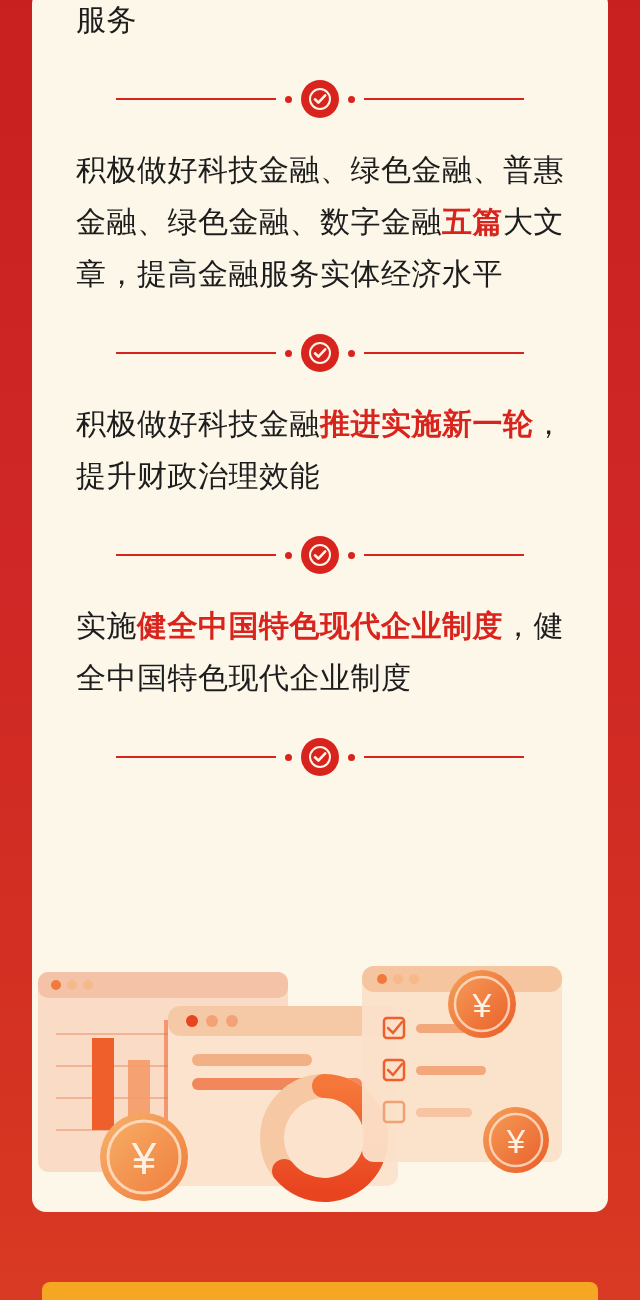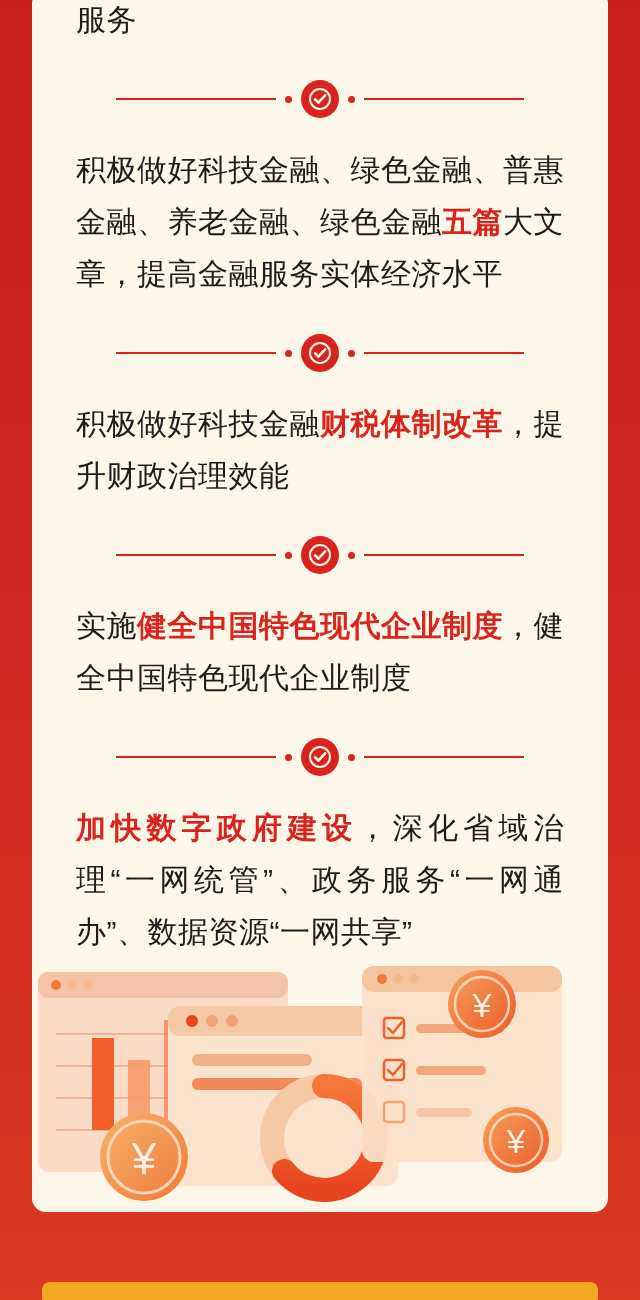--- a/index.html
+++ b/index.html
@@ -150,38 +150,38 @@
           <svg width="22" height="22" viewBox="0 0 22 22" aria-hidden="true">
             <circle cx="11" cy="11" r="10" fill="none" stroke="#fdf7ea" stroke-width="2"></circle>
             <path d="M6 11.3 L9.4 14.6 L16.2 7.4" fill="none" stroke="#fdf7ea" stroke-width="2.6" stroke-linecap="round" stroke-linejoin="round"></path>
           </svg>
         </span>
         <span class="dot"></span>
         <span class="line"></span>
       </div>
 
       <div class="para">
-        <span>积极做好科技金融、绿色金融、普惠金融、养老金融、绿色金融</span><span class="hl">五篇</span><span>大文章，提高金融服务实体经济水平</span>
+        <span>积极做好科技金融、绿色金融、普惠金融、绿色金融、数字金融</span><span class="hl">五篇</span><span>大文章，提高金融服务实体经济水平</span>
       </div>
 
       <div class="divider">
         <span class="line"></span>
         <span class="dot"></span>
         <span class="badge">
           <svg width="22" height="22" viewBox="0 0 22 22" aria-hidden="true">
             <circle cx="11" cy="11" r="10" fill="none" stroke="#fdf7ea" stroke-width="2"></circle>
             <path d="M6 11.3 L9.4 14.6 L16.2 7.4" fill="none" stroke="#fdf7ea" stroke-width="2.6" stroke-linecap="round" stroke-linejoin="round"></path>
           </svg>
         </span>
         <span class="dot"></span>
         <span class="line"></span>
       </div>
 
       <div class="para">
-        <span>积极做好科技金融</span><span class="hl">财税体制改革</span><span>，提升财政治理效能</span>
+        <span>积极做好科技金融</span><span class="hl">推进实施新一轮</span><span>，提升财政治理效能</span>
       </div>
 
       <div class="divider">
         <span class="line"></span>
         <span class="dot"></span>
         <span class="badge">
           <svg width="22" height="22" viewBox="0 0 22 22" aria-hidden="true">
             <circle cx="11" cy="11" r="10" fill="none" stroke="#fdf7ea" stroke-width="2"></circle>
             <path d="M6 11.3 L9.4 14.6 L16.2 7.4" fill="none" stroke="#fdf7ea" stroke-width="2.6" stroke-linecap="round" stroke-linejoin="round"></path>
           </svg>
@@ -200,23 +200,20 @@
         <span class="badge">
           <svg width="22" height="22" viewBox="0 0 22 22" aria-hidden="true">
             <circle cx="11" cy="11" r="10" fill="none" stroke="#fdf7ea" stroke-width="2"></circle>
             <path d="M6 11.3 L9.4 14.6 L16.2 7.4" fill="none" stroke="#fdf7ea" stroke-width="2.6" stroke-linecap="round" stroke-linejoin="round"></path>
           </svg>
         </span>
         <span class="dot"></span>
         <span class="line"></span>
       </div>
 
-      <div class="para">
-        <span class="hl">加快数字政府建设</span><span>，深化省域治理“一网统管”、政务服务“一网通办”、数据资源“一网共享”</span>
-      </div>
 
     </div>
 
     <div class="illo">
       <svg width="576" height="270" viewBox="0 0 576 270" aria-hidden="true">
         <defs>
           <linearGradient id="gOrange" x1="0" y1="0" x2="0" y2="1">
             <stop offset="0%" stop-color="#f5773a"></stop>
             <stop offset="100%" stop-color="#e8441f"></stop>
           </linearGradient>

